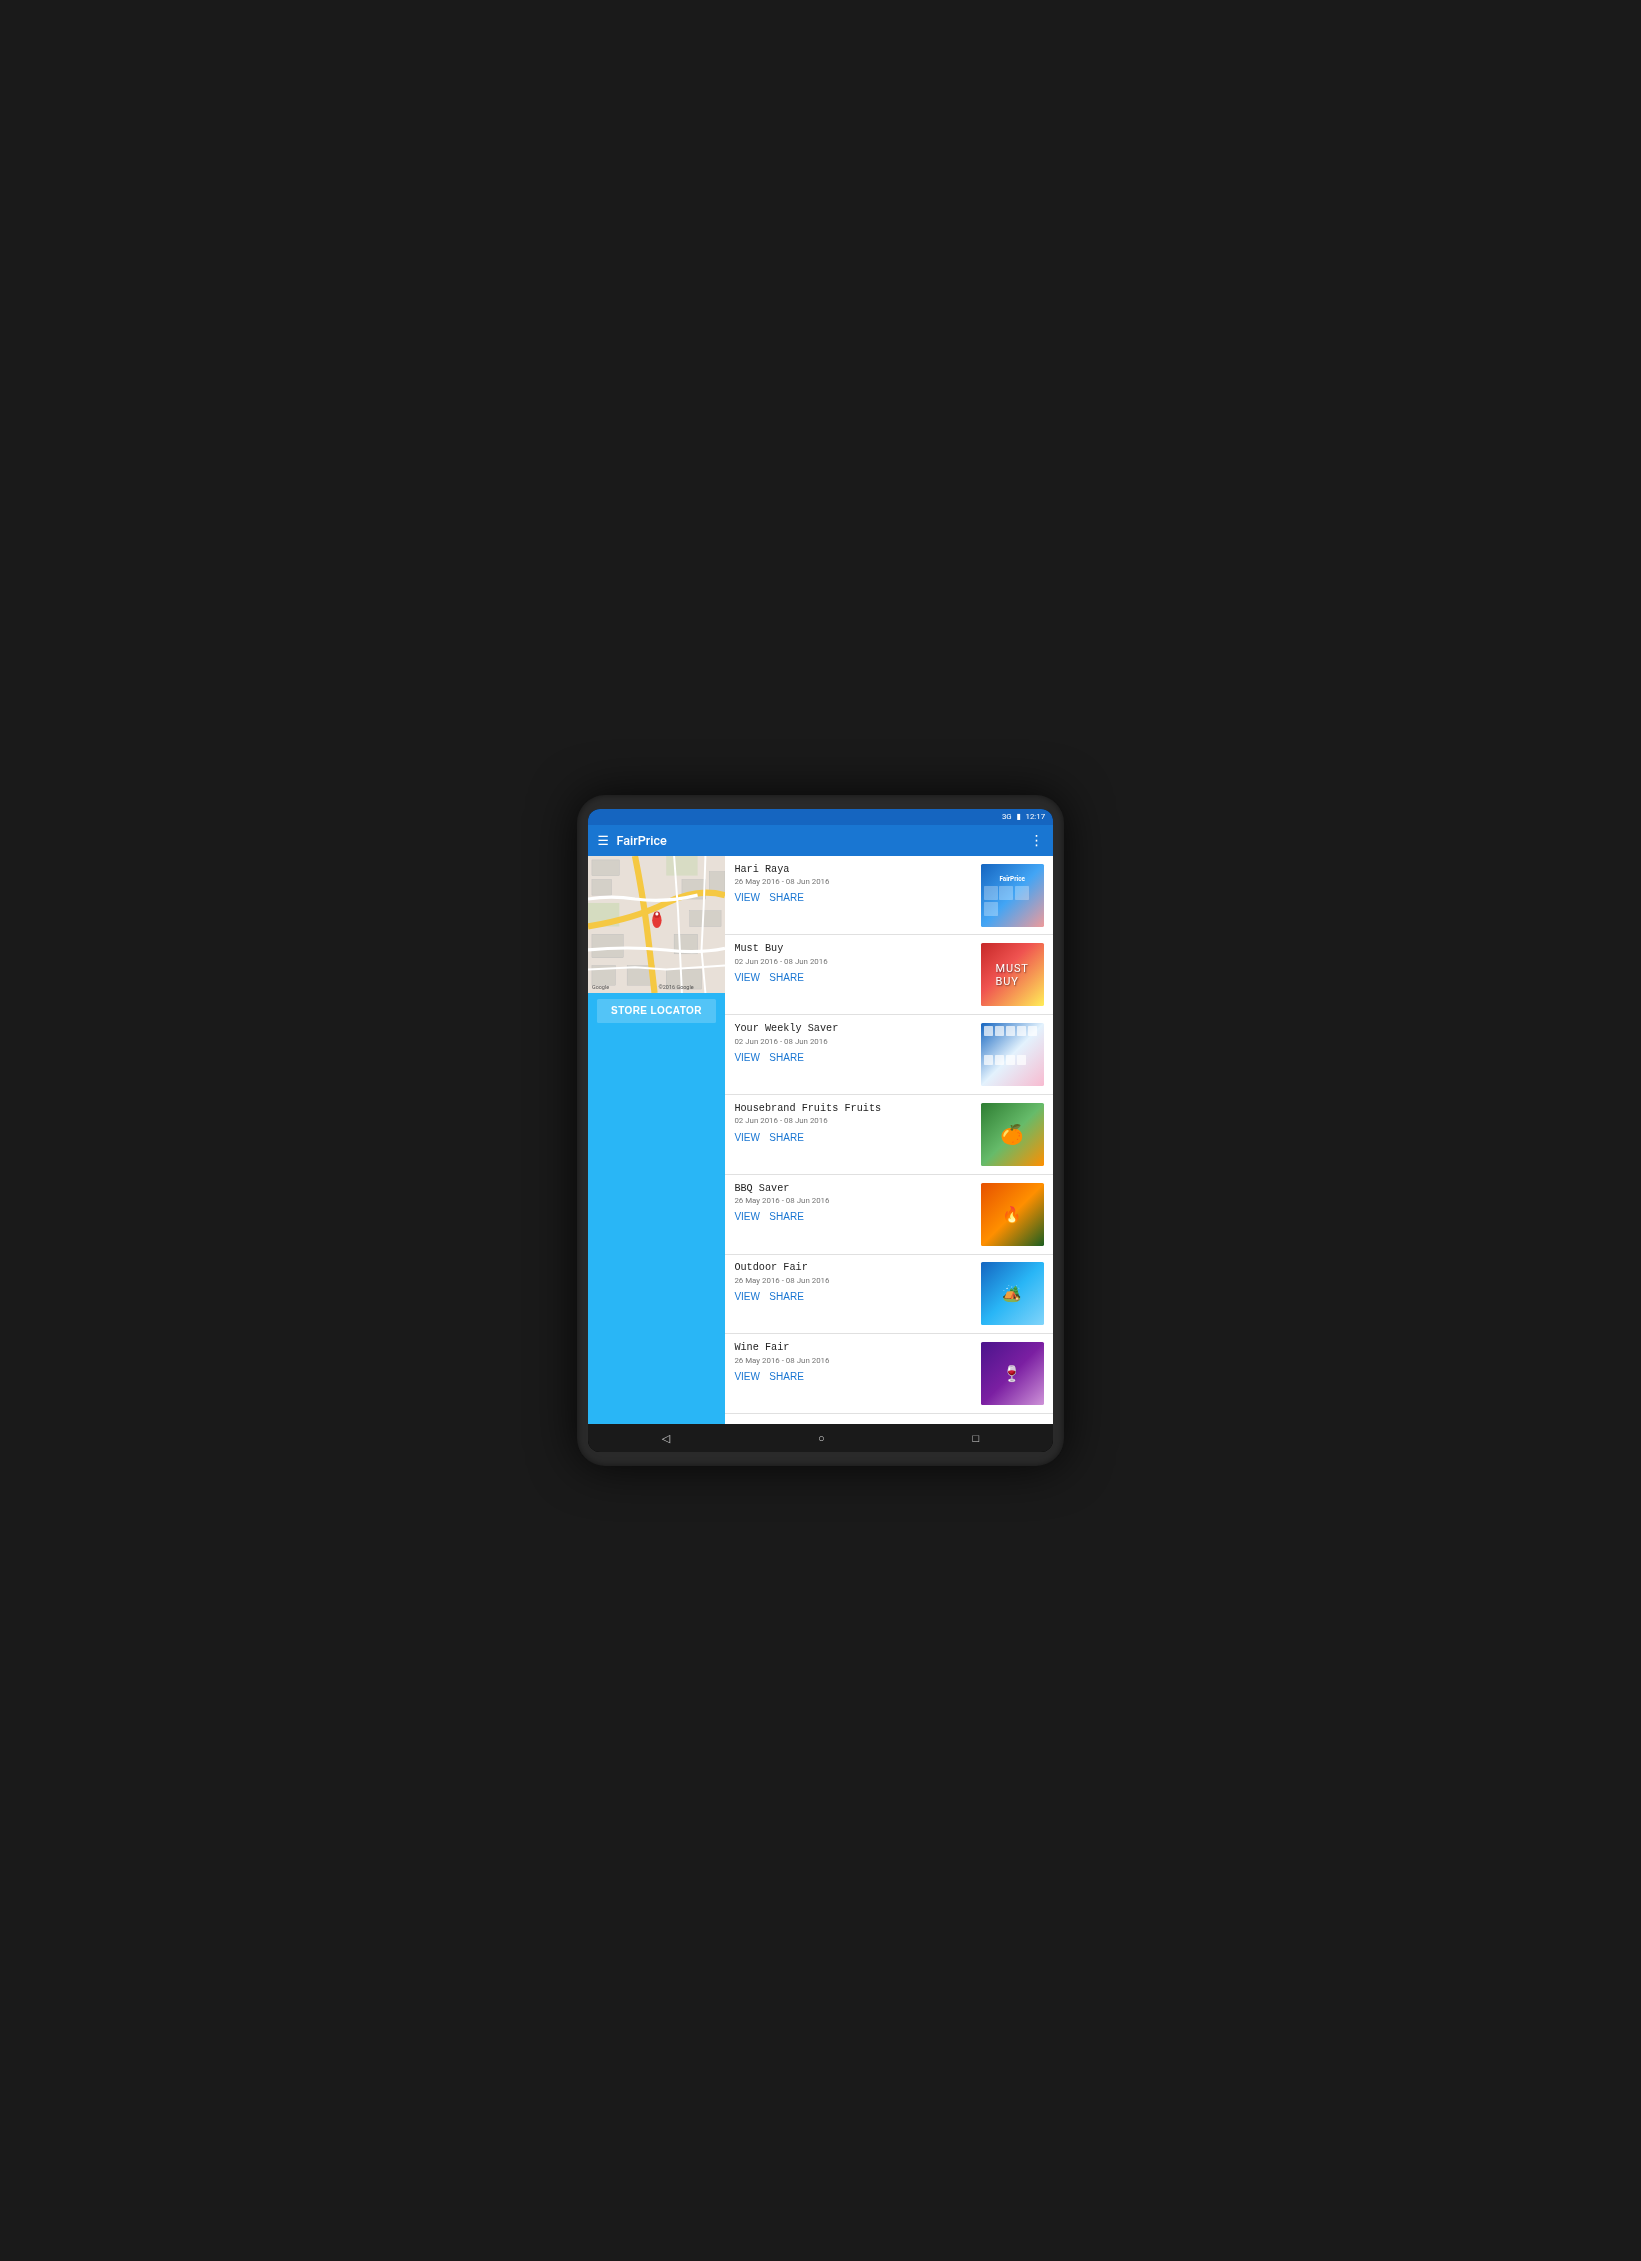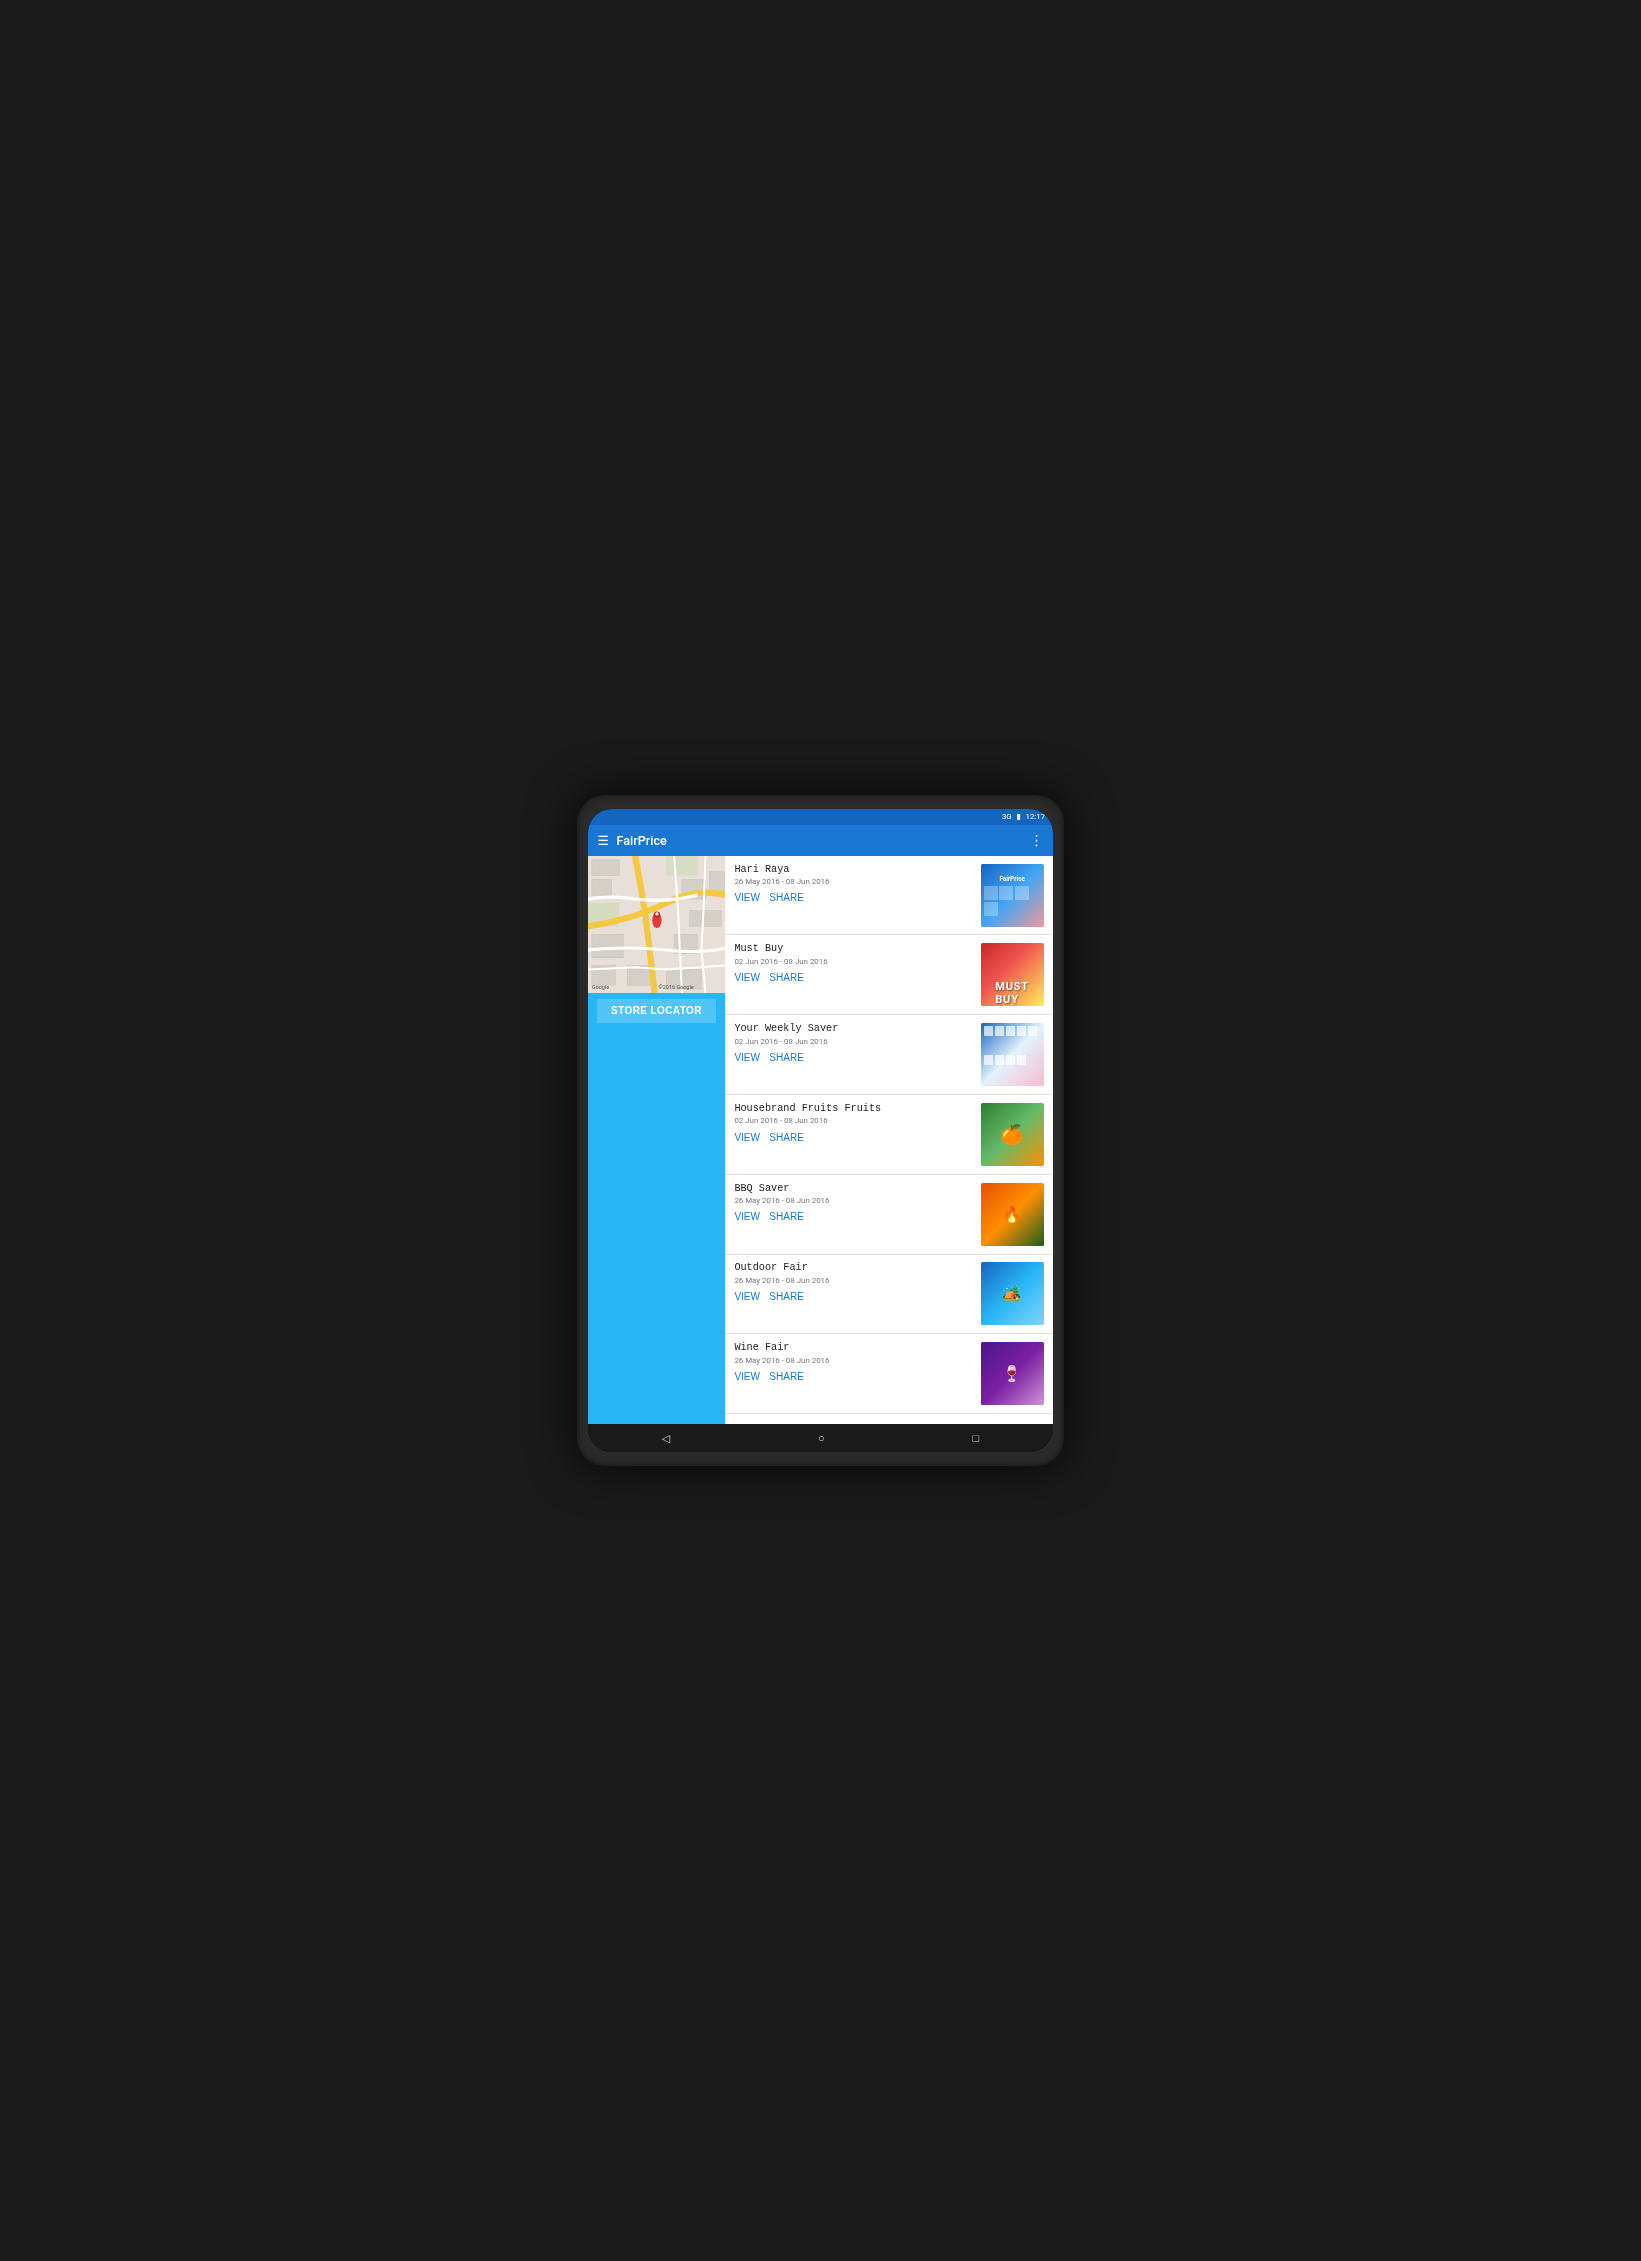--- a/index.html
+++ b/index.html
@@ -20,21 +20,21 @@
       border-radius: 28px;
       padding: 14px 11px;
       box-shadow: 0 0 47px rgba(0,0,0,0.8), inset 0 0 7.9px rgba(0,0,0,0.5);
       position: relative;
     }
 
     .tablet-inner {
       width: 100%;
       height: 100%;
       background: #000;
-      border-radius: 24px;
+      border-radius: 12px;
       overflow: hidden;
       display: flex;
       flex-direction: column;
     }
 
     .status-bar {
       background: #1565C0;
       color: white;
       font-size: 7.9px;
       padding: 3.1px 7.9px;
@@ -199,24 +199,24 @@
       justify-content: center;
       font-size: 6.3px;
       color: white;
       font-weight: bold;
       padding: 3.1px;
     }
 
     .thumb-must-buy {
       background: linear-gradient(135deg, #c62828 0%, #ef5350 40%, #ffee58 100%);
       display: flex;
-      align-items: flex-end;
+      align-items: center;
       justify-content: center;
       font-size: 11px;
-      font-weight: 700;
+      font-weight: 400;
       color: white;
       text-transform: uppercase;
       letter-spacing: 0.8px;
       margin-left: 20px;
     }
 
     .thumb-weekly {
       background: linear-gradient(135deg, #1565C0 0%, #e3f2fd 50%, #f8bbd0 100%);
       display: flex;
       flex-wrap: wrap;

